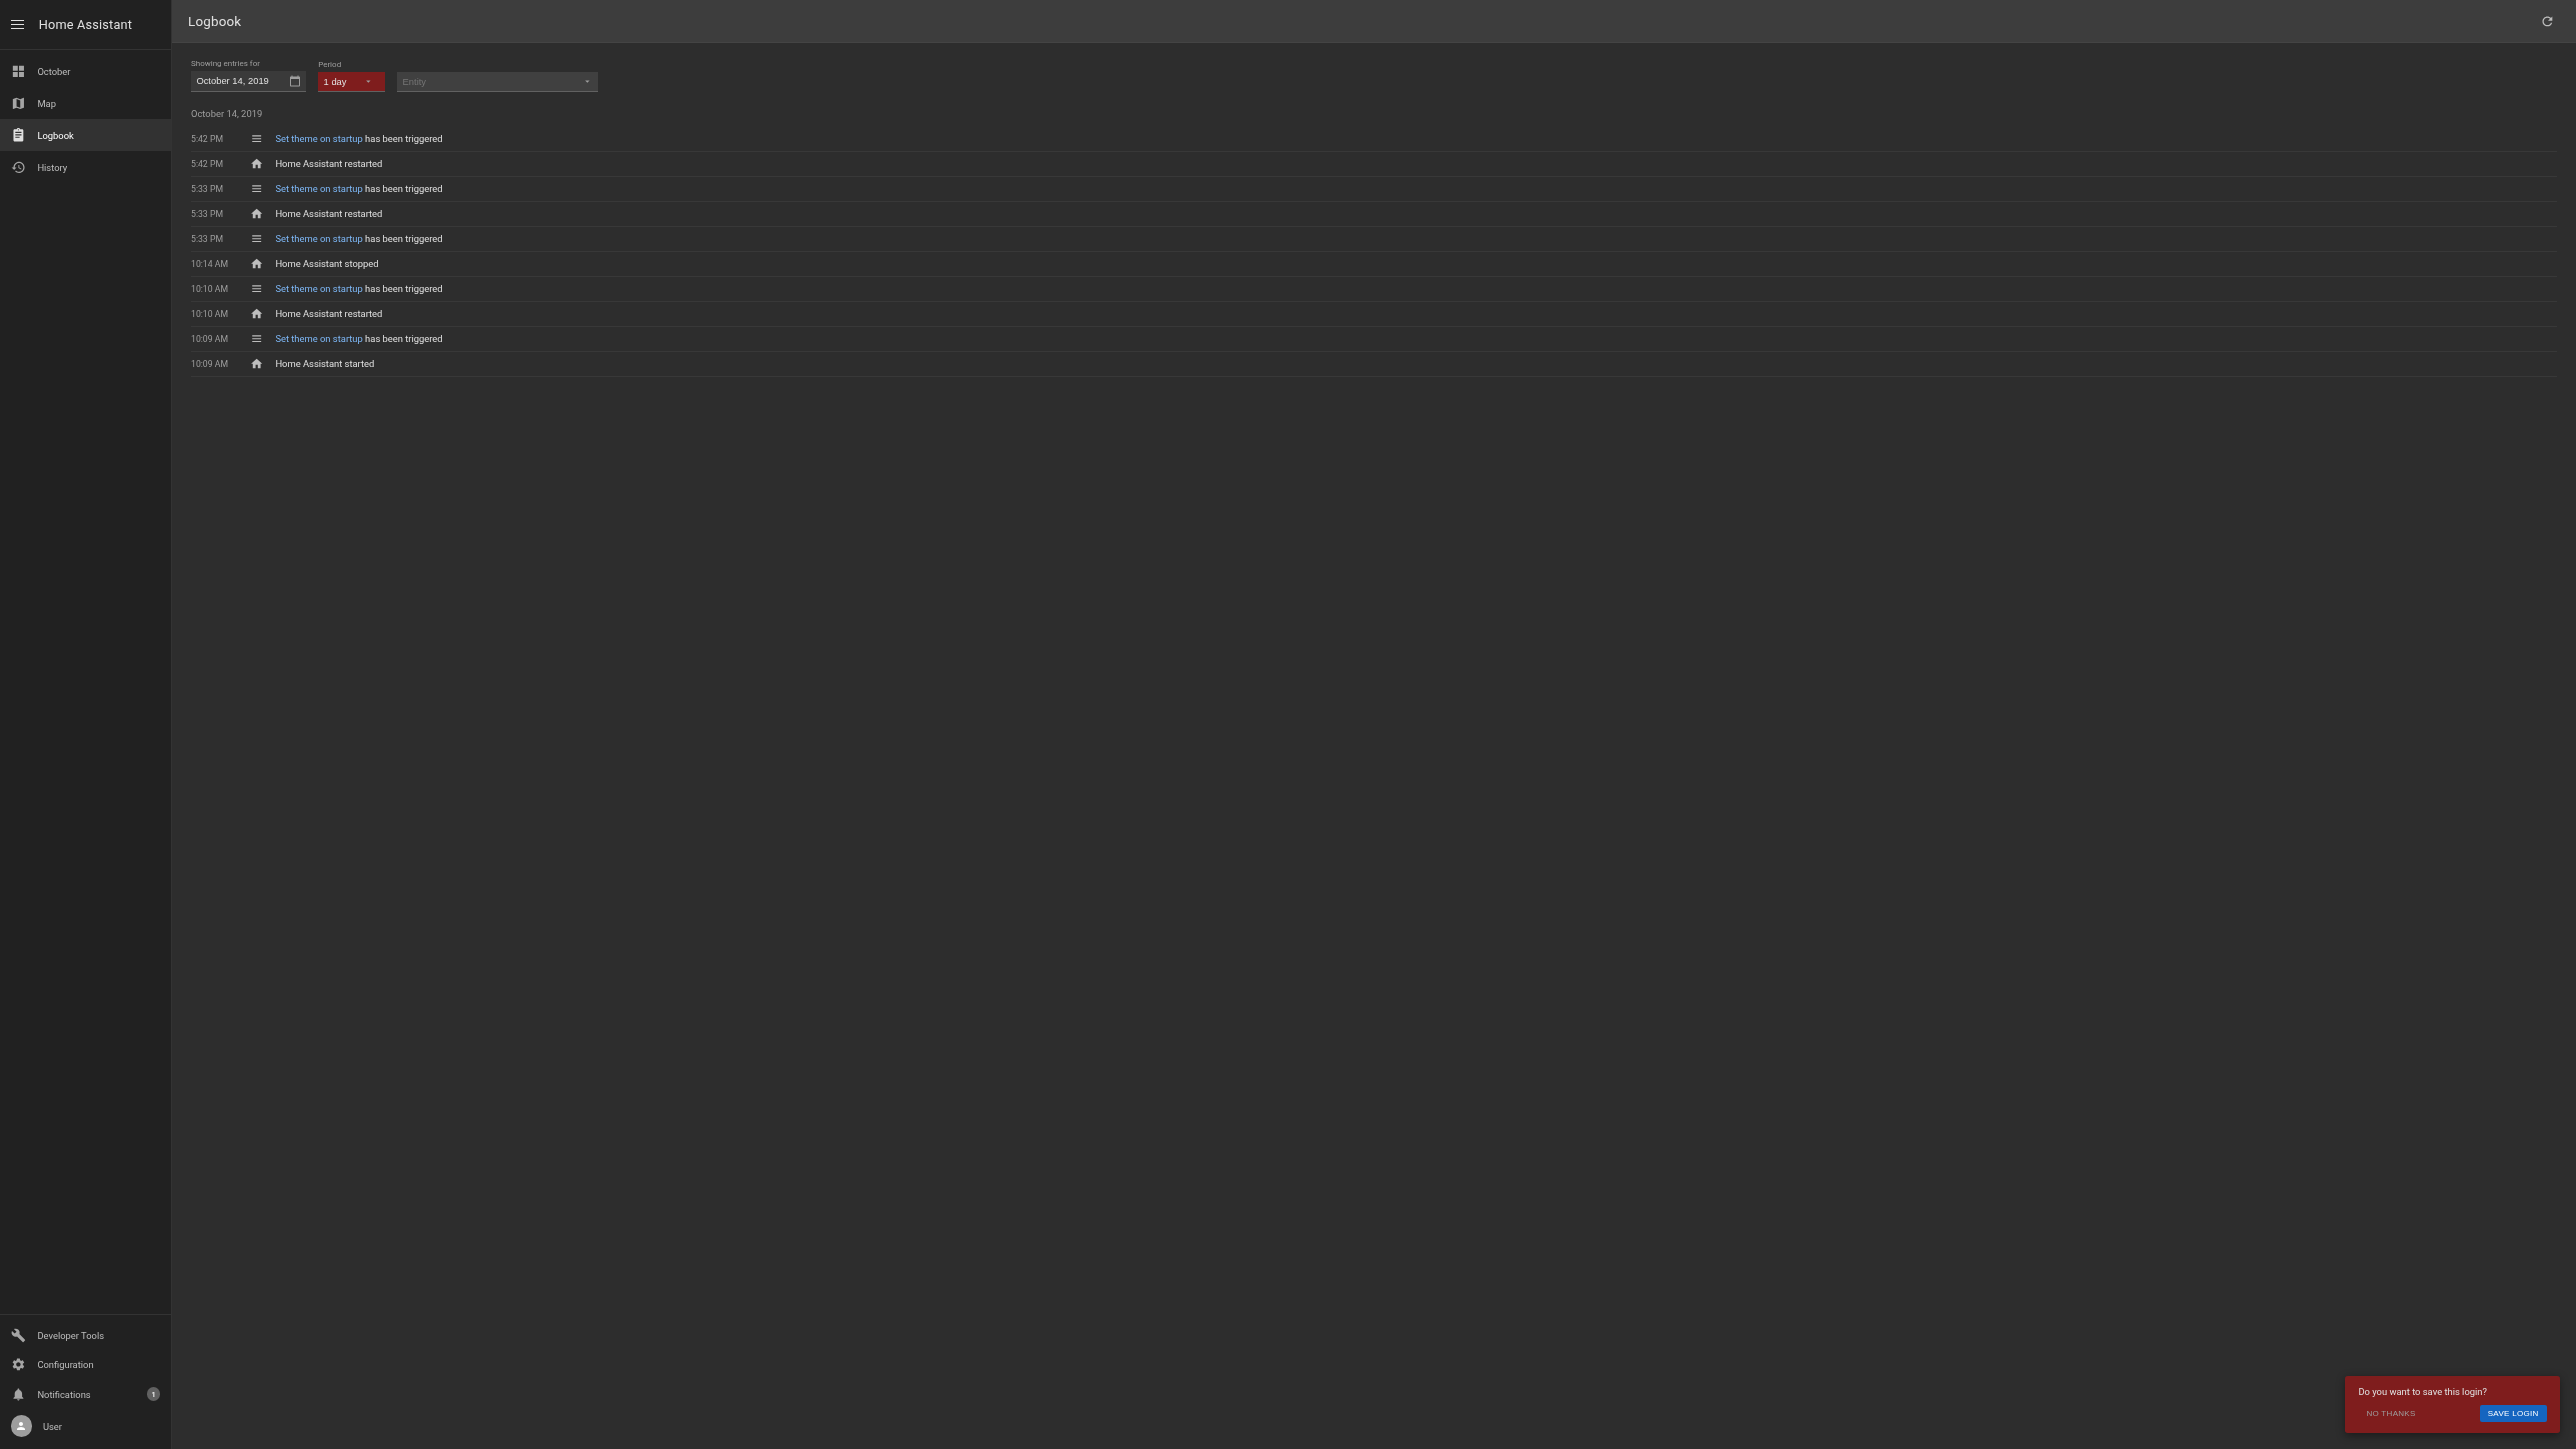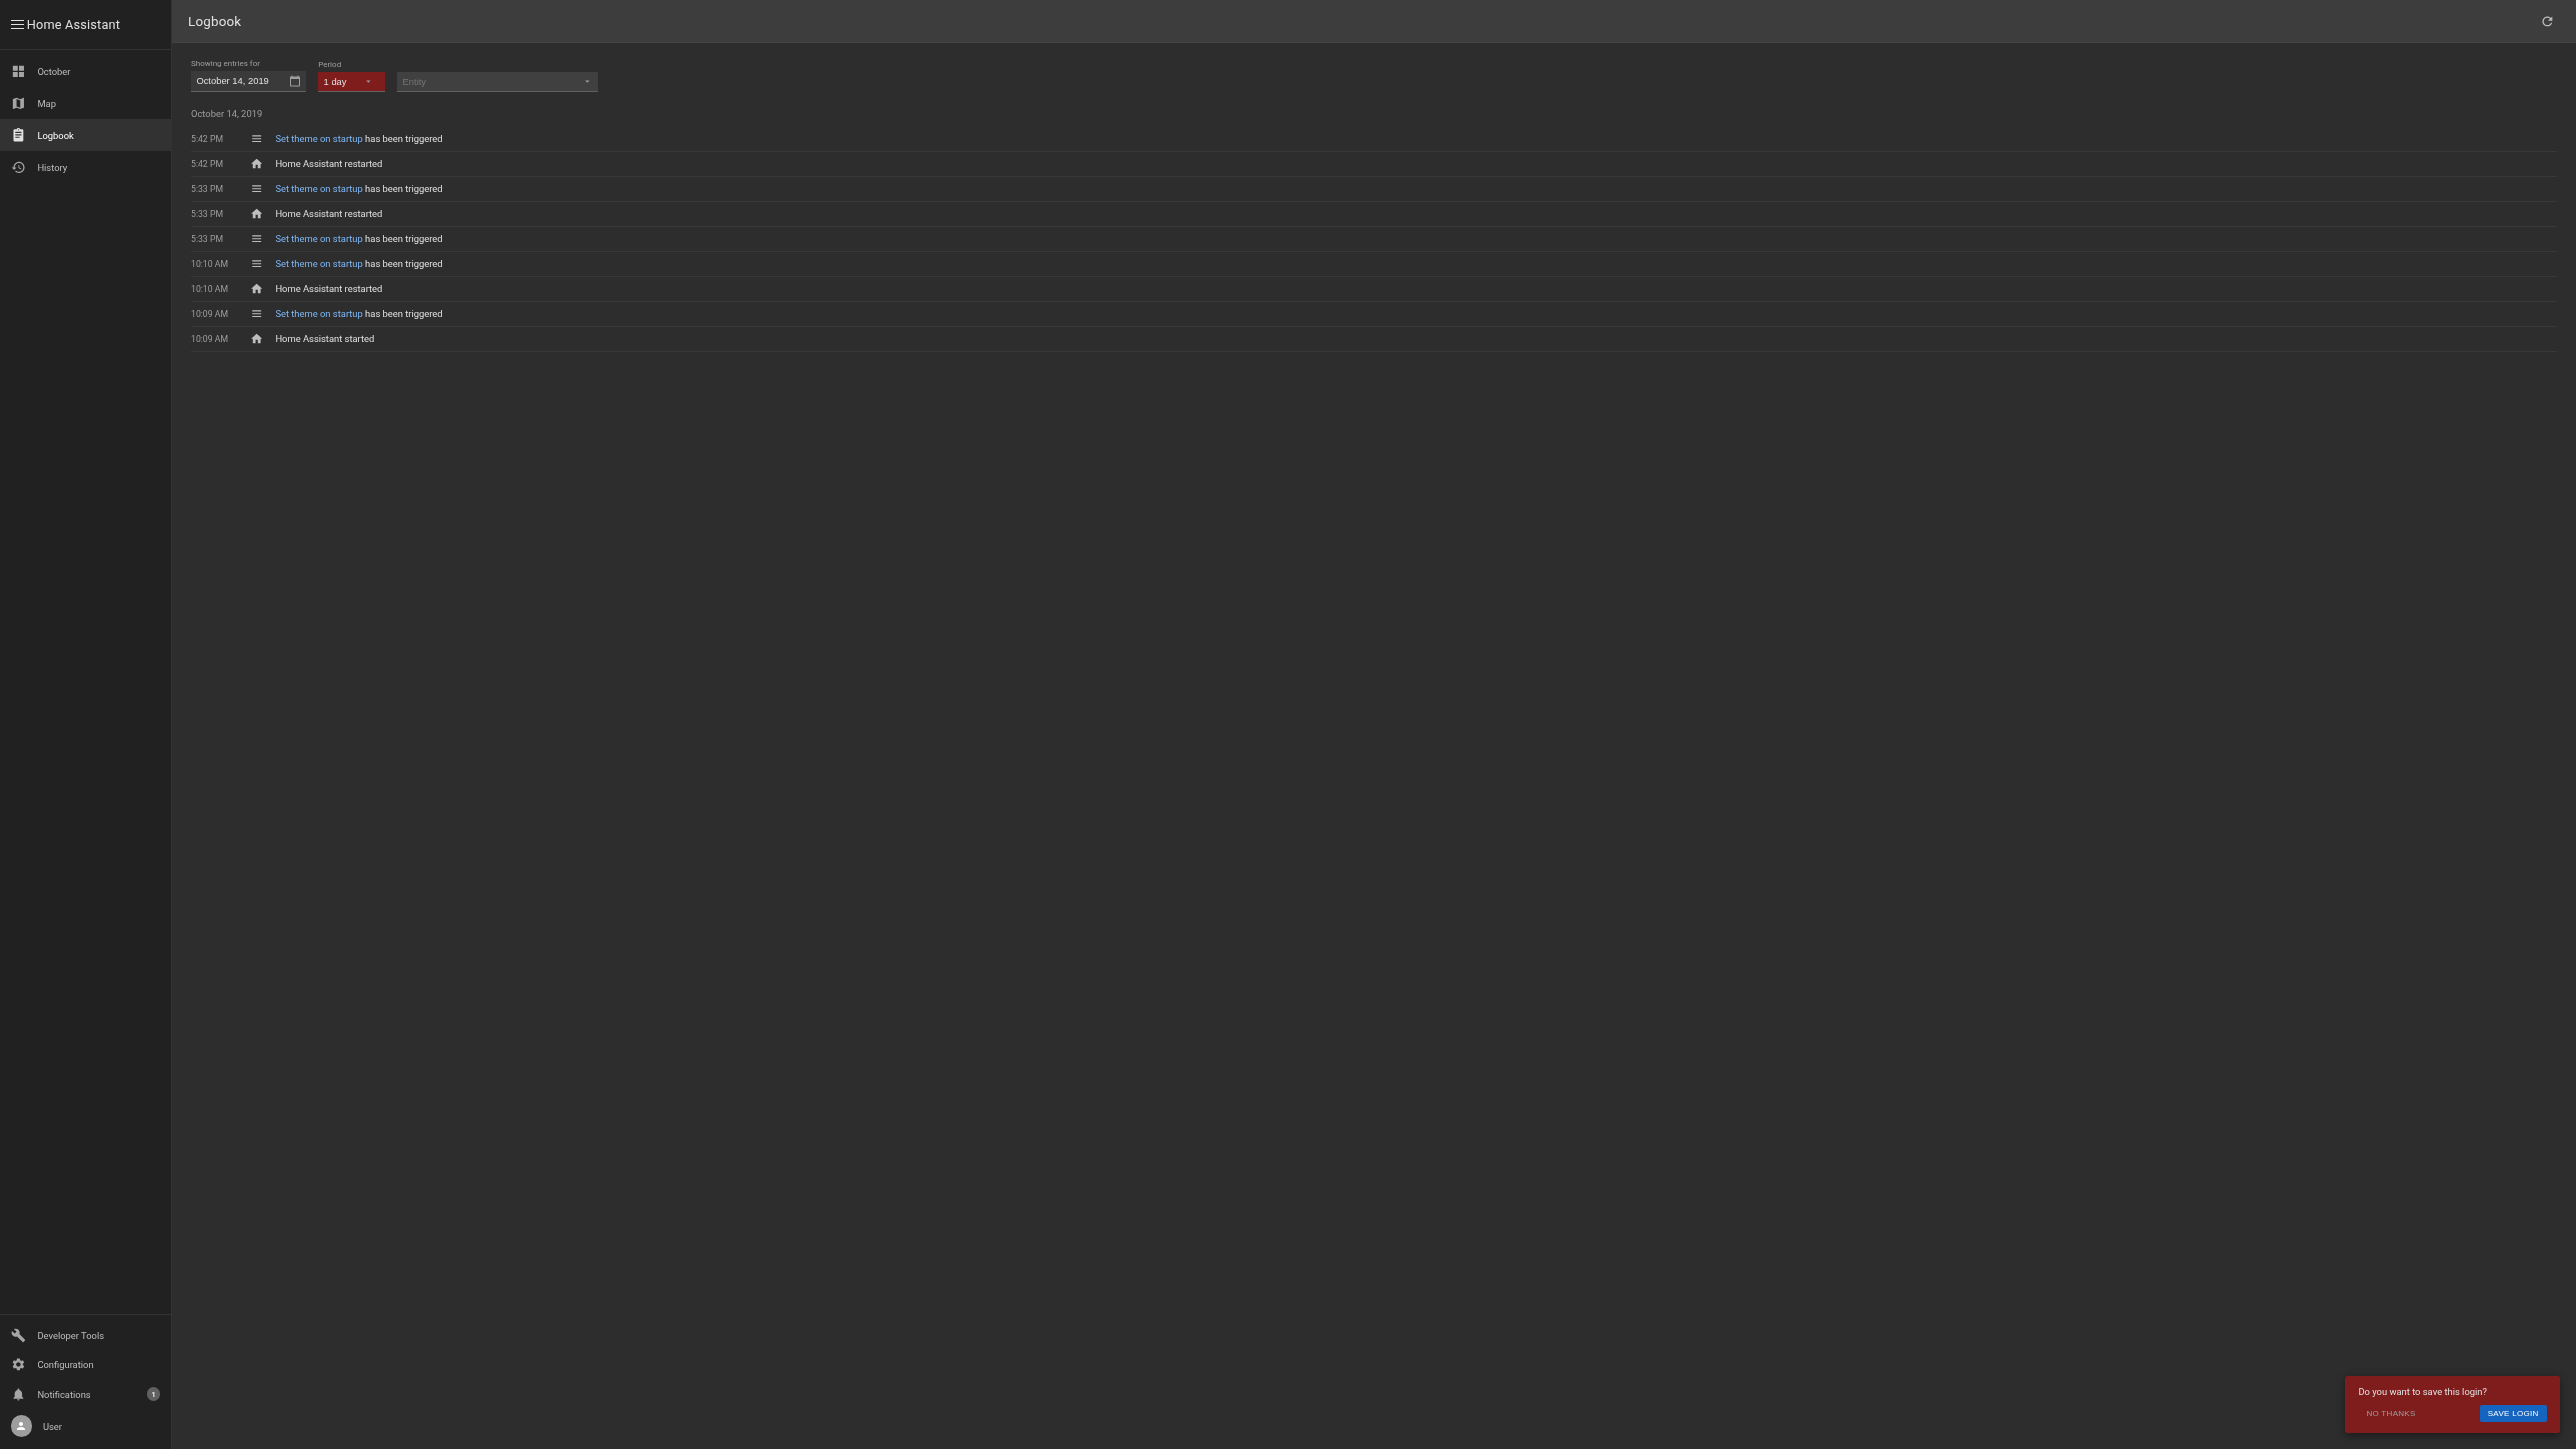--- a/index.html
+++ b/index.html
@@ -21,21 +21,21 @@
       background: #212121;
       display: flex;
       flex-direction: column;
       height: 100vh;
       border-right: 0.7px solid #333;
     }
     .sidebar-header {
       display: flex;
       align-items: center;
       padding: 22px 8px;
-      gap: 0;
+      gap: 12px;
       height: 50px;
       border-bottom: 0.7px solid #333;
     }
     .hamburger-icon {
       cursor: pointer;
       display: flex;
       flex-direction: column;
       gap: 2.7px;
       padding: 2.7px;
     }
@@ -488,20 +488,29 @@
         <div class="log-entry">
           <span class="log-time">5:33 PM</span>
           <span class="log-icon">
             <svg width="13.4" height="13.4" viewBox="0 0 24 24" fill="#bdbdbd">
       <path d="M4 6h16v2H4zm0 5h16v2H4zm0 5h16v2H4z"></path>
     </svg>
           </span>
           <span class="log-text"><a class="log-link" href="#">Set theme on startup</a> has been triggered</span>
         </div>
         <div class="log-entry">
+          <span class="log-time">10:14 AM</span>
+          <span class="log-icon">
+            <svg width="13.4" height="13.4" viewBox="0 0 24 24" fill="#bdbdbd">
+      <path d="M10 20v-6h4v6h5v-8h3L12 3 2 12h3v8z"></path>
+    </svg>
+          </span>
+          <span class="log-text">Home Assistant stopped</span>
+        </div>
+        <div class="log-entry">
           <span class="log-time">10:10 AM</span>
           <span class="log-icon">
             <svg width="13.4" height="13.4" viewBox="0 0 24 24" fill="#bdbdbd">
       <path d="M4 6h16v2H4zm0 5h16v2H4zm0 5h16v2H4z"></path>
     </svg>
           </span>
           <span class="log-text"><a class="log-link" href="#">Set theme on startup</a> has been triggered</span>
         </div>
         <div class="log-entry">
           <span class="log-time">10:10 AM</span>

